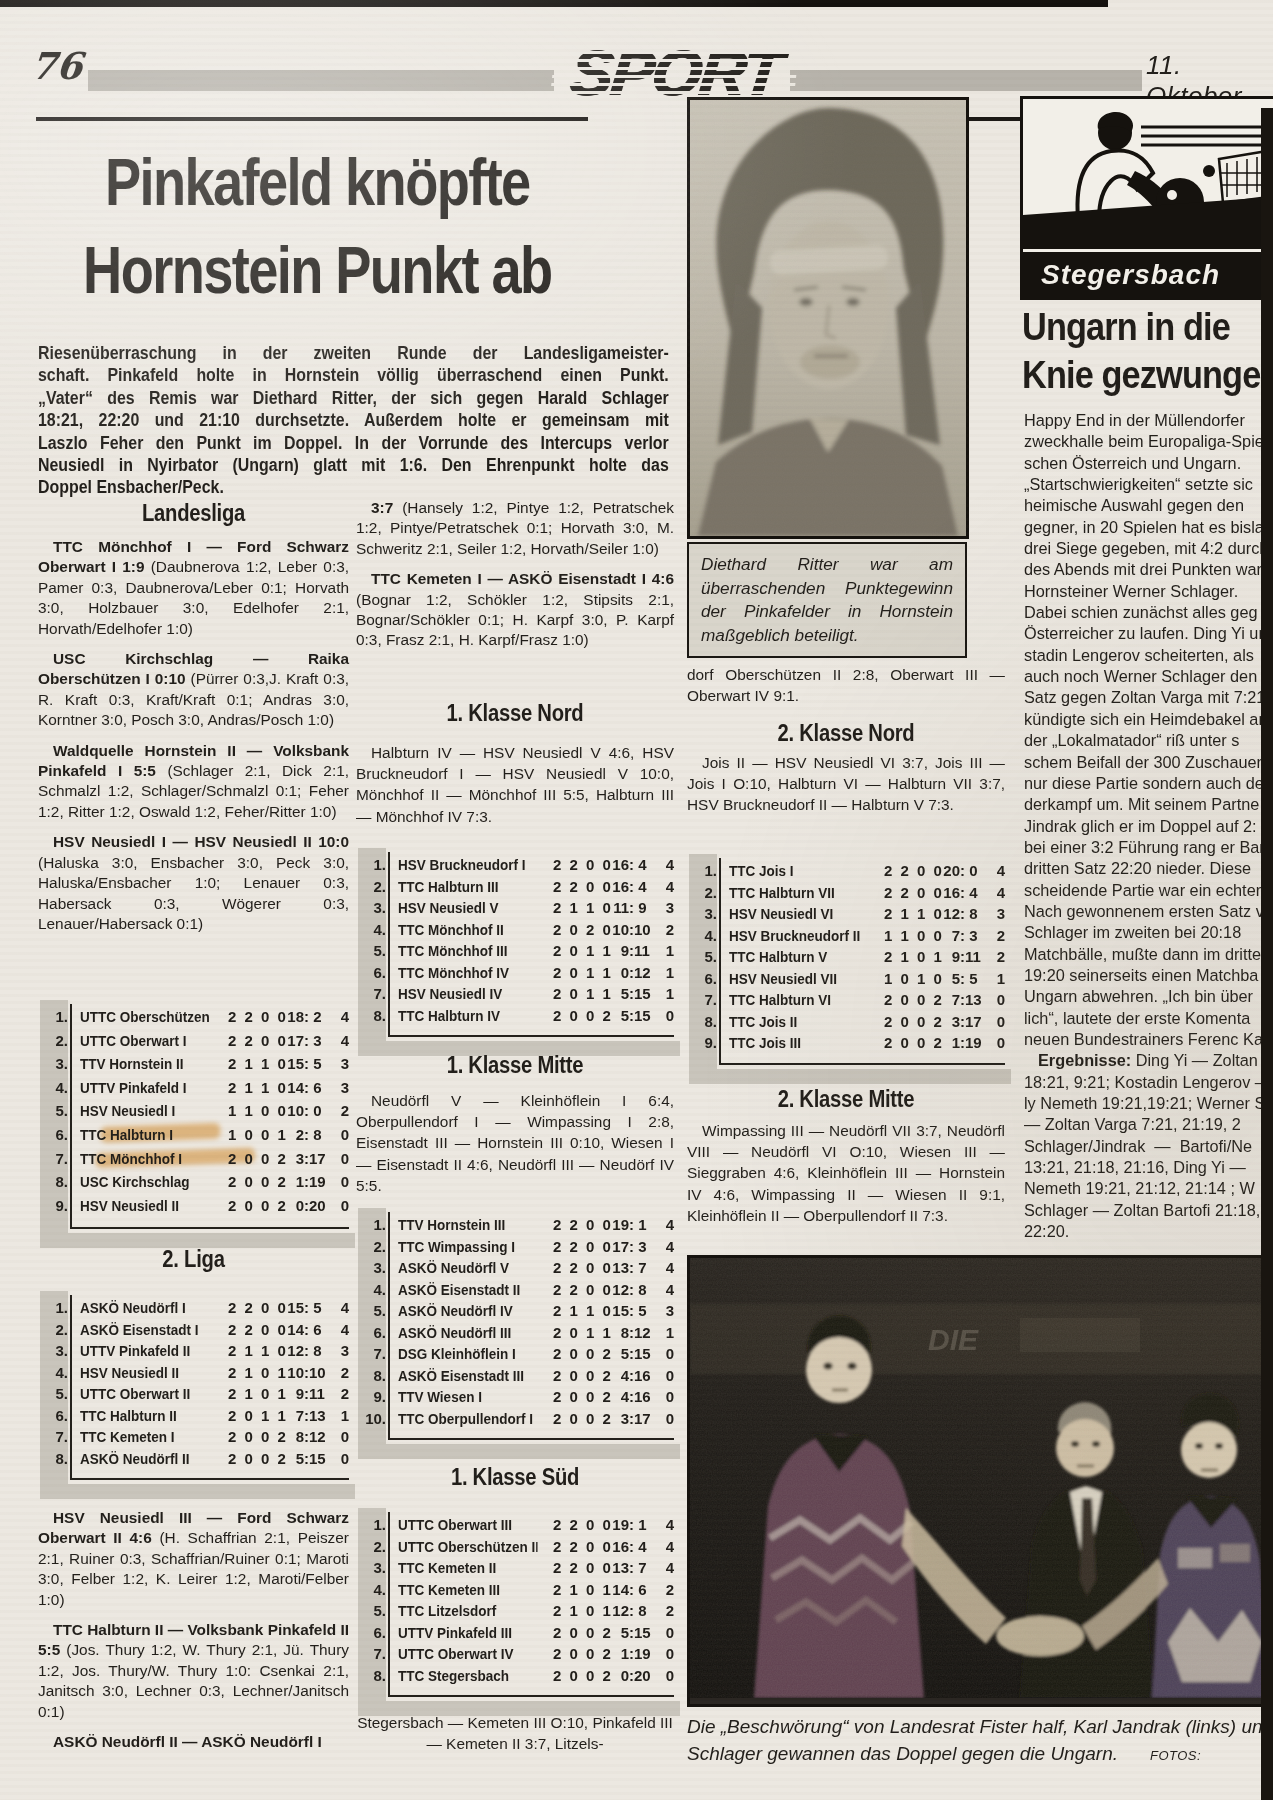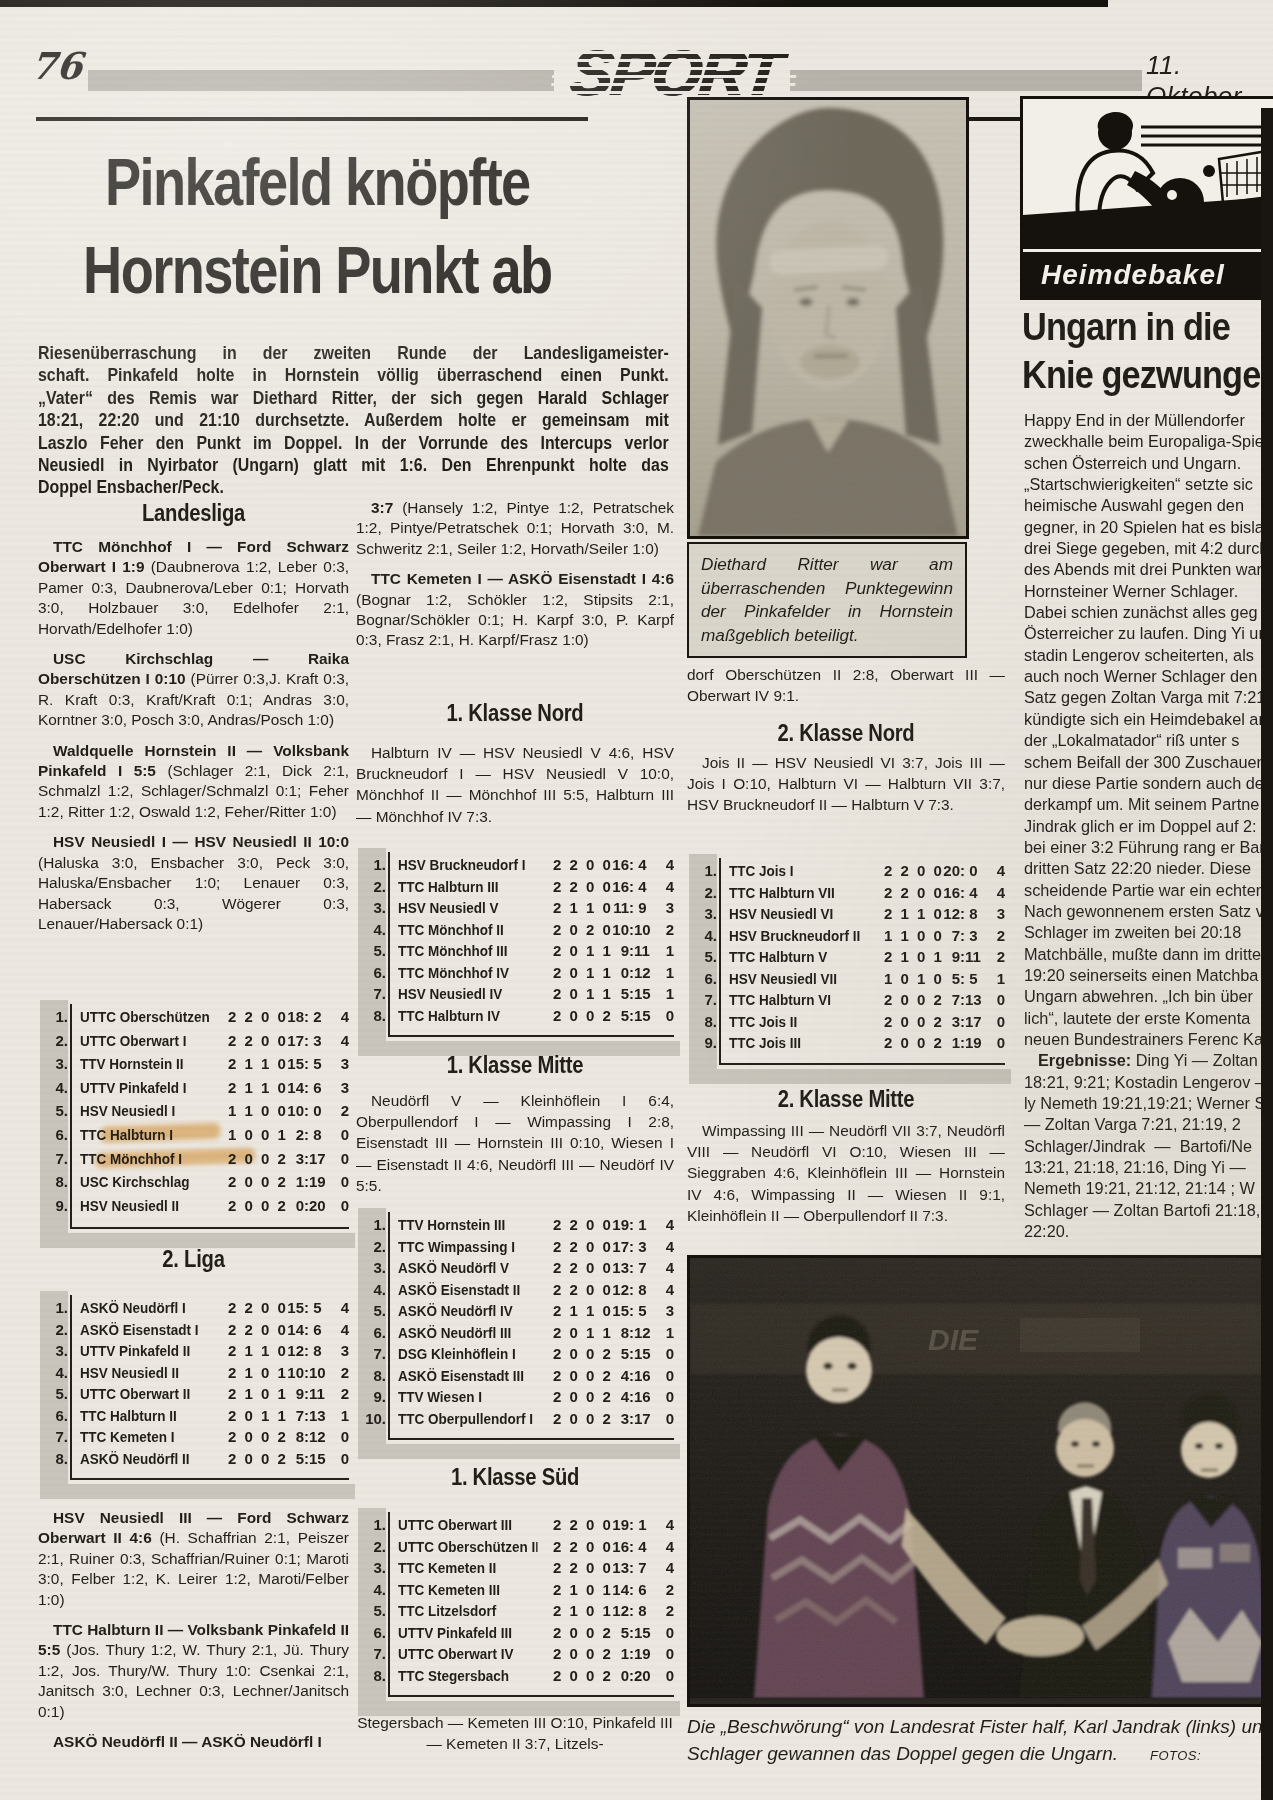--- a/index.html
+++ b/index.html
@@ -304,21 +304,21 @@
         <path d="M112,72 C126,78 138,88 146,98 L132,110 C122,98 112,90 104,86 Z"></path>
         <circle cx="157" cy="103" r="24"></circle>
         <circle cx="149" cy="96" r="5" fill="#f2efe8"></circle>
         <circle cx="186" cy="72" r="6"></circle>
         <path d="M196,60 L244,52 L246,98 L200,104 Z" fill="none" stroke="#15120e" stroke-width="2.5"></path>
         <path d="M204,64 V98 M214,62 V96 M224,60 V95 M234,58 V93 M198,74 H242 M198,86 H243" stroke="#15120e" stroke-width="1.5" fill="none"></path>
         <path d="M0,116 L250,98 L250,150 L0,150 Z"></path>
       </g>
     </svg>
     <div class="tband"></div>
-    <div class="tlogo">Heimdebakel</div>
+    <div class="tlogo">Stegersbach</div>
   </div>
   <div class="abs farclip" style="left:1022px;top:303px;width:239px;height:100px;">
     <div class="fhead">Ungarn in die</div>
     <div class="fhead">Knie gezwungen</div>
   </div>
   <div class="abs farclip" style="left:1024px;top:410px;width:237px;height:845px;">
     <div>
 
     <div class="fline">Happy End in der Müllendorfer</div>
         <div class="fline">zweckhalle beim Europaliga-Spie</div>

